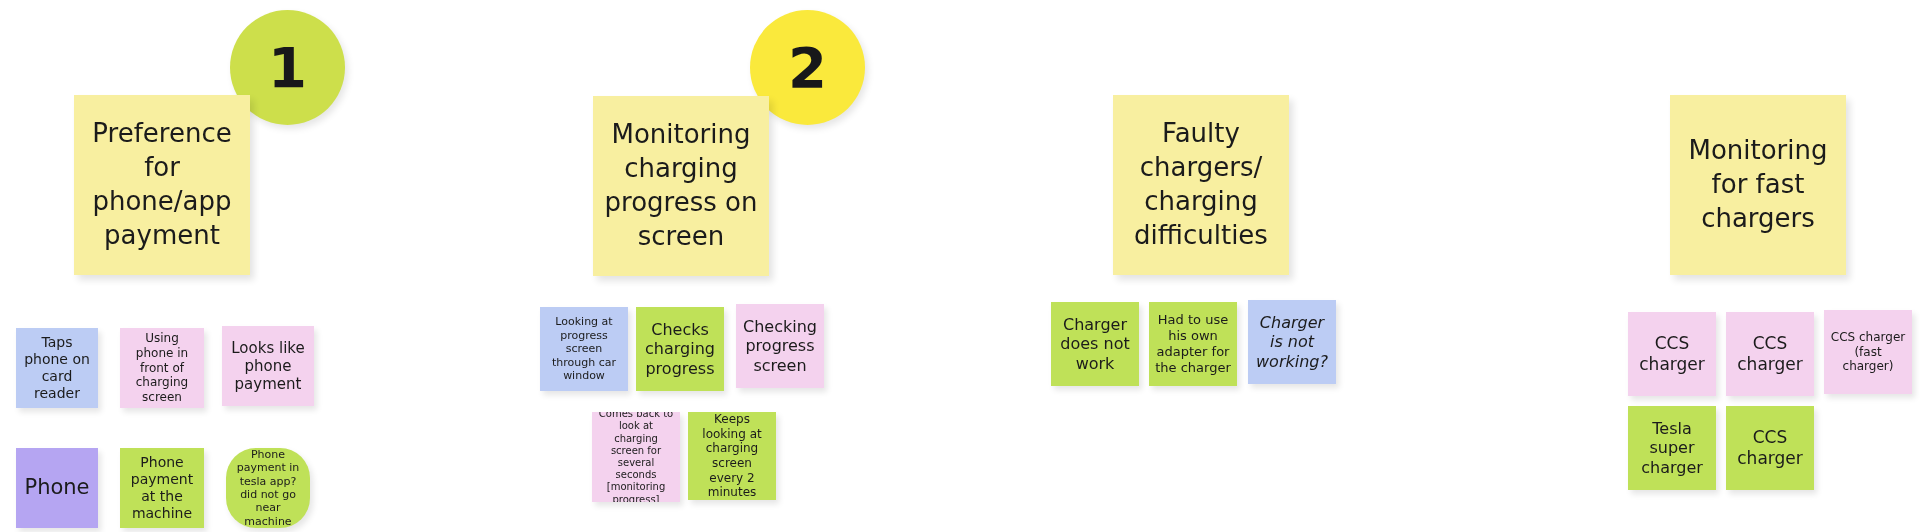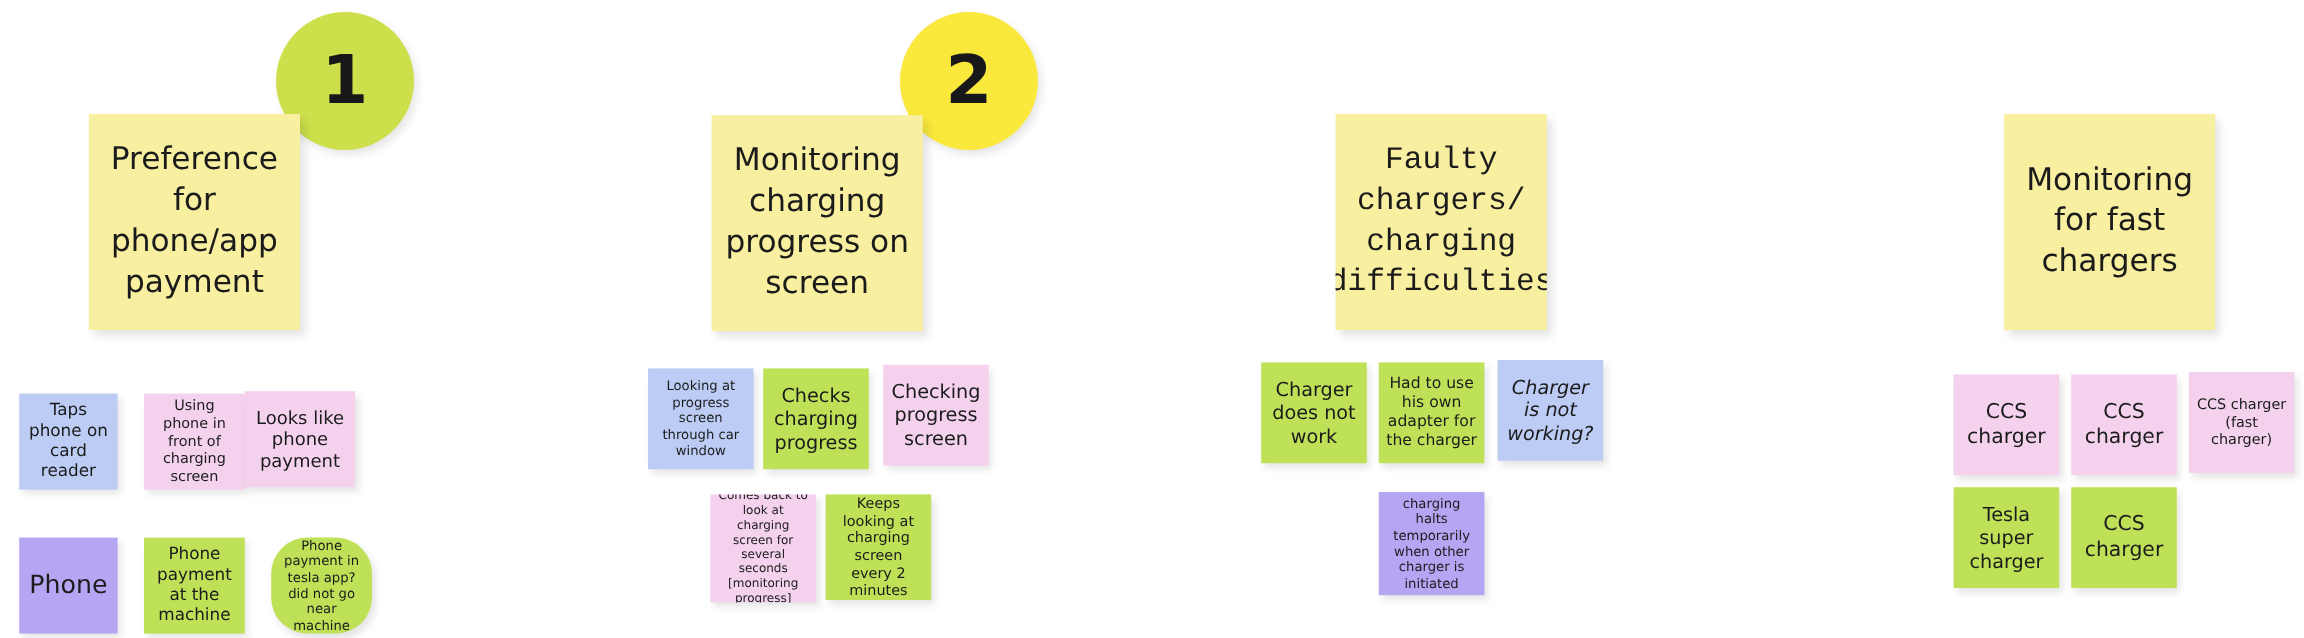--- a/index.html
+++ b/index.html
@@ -82,21 +82,21 @@
   </div>
 
   <div class="note c-blue" style="left:16px; top:328px; width:82px; height:80px; font-size:14px;">
     <span>Taps phone on card reader</span>
   </div>
 
   <div class="note c-pink" style="left:120px; top:328px; width:84px; height:80px; font-size:12px;">
     <span>Using phone in front of charging screen</span>
   </div>
 
-  <div class="note c-pink" style="left:204px; top:326px; width:92px; height:80px; font-size:15px;">
+  <div class="note c-pink" style="left:222px; top:326px; width:92px; height:80px; font-size:15px;">
     <span>Looks like phone payment</span>
   </div>
 
   <div class="note c-purple" style="left:16px; top:448px; width:82px; height:80px; font-size:21px;">
     <span>Phone</span>
   </div>
 
   <div class="note c-green" style="left:120px; top:448px; width:84px; height:80px; font-size:14px;">
     <span>Phone payment at the machine</span>
   </div>
@@ -122,39 +122,36 @@
   </div>
 
   <div class="note c-pink" style="left:592px; top:412px; width:88px; height:90px; font-size:10px;">
     <span>Comes back to look at charging screen for several seconds [monitoring progress]</span>
   </div>
 
   <div class="note c-green" style="left:688px; top:412px; width:88px; height:88px; font-size:12px;">
     <span>Keeps looking at charging screen every 2 minutes</span>
   </div>
 
-  <div class="note header c-yellow" style="left:1113px; top:95px; width:176px; height:180px; font-size:26px;font-family:Liberation Mono, monospace;">
+  <div class="note header c-yellow" style="left:1113px; top:95px; width:176px; height:180px; font-size:26px;">
     <span>Faulty chargers/ charging difficulties</span>
   </div>
 
   <div class="note c-green" style="left:1051px; top:302px; width:88px; height:84px; font-size:16px;">
     <span>Charger does not work</span>
   </div>
 
   <div class="note c-green" style="left:1149px; top:302px; width:88px; height:84px; font-size:13px;">
     <span>Had to use his own adapter for the charger</span>
   </div>
 
   <div class="note c-blue" style="left:1248px; top:300px; width:88px; height:84px; font-size:16px;font-style:italic;">
     <span>Charger is not working?</span>
   </div>
 
-  <div class="note c-purple" style="left:1149px; top:410px; width:88px; height:86px; font-size:11px;">
-    <span>charging halts temporarily when other charger is initiated</span>
-  </div>
 
   <div class="note header c-yellow" style="left:1670px; top:95px; width:176px; height:180px; font-size:26px;">
     <span>Monitoring for fast chargers</span>
   </div>
 
   <div class="note c-pink" style="left:1628px; top:312px; width:88px; height:84px; font-size:17px;">
     <span>CCS charger</span>
   </div>
 
   <div class="note c-pink" style="left:1726px; top:312px; width:88px; height:84px; font-size:17px;">

